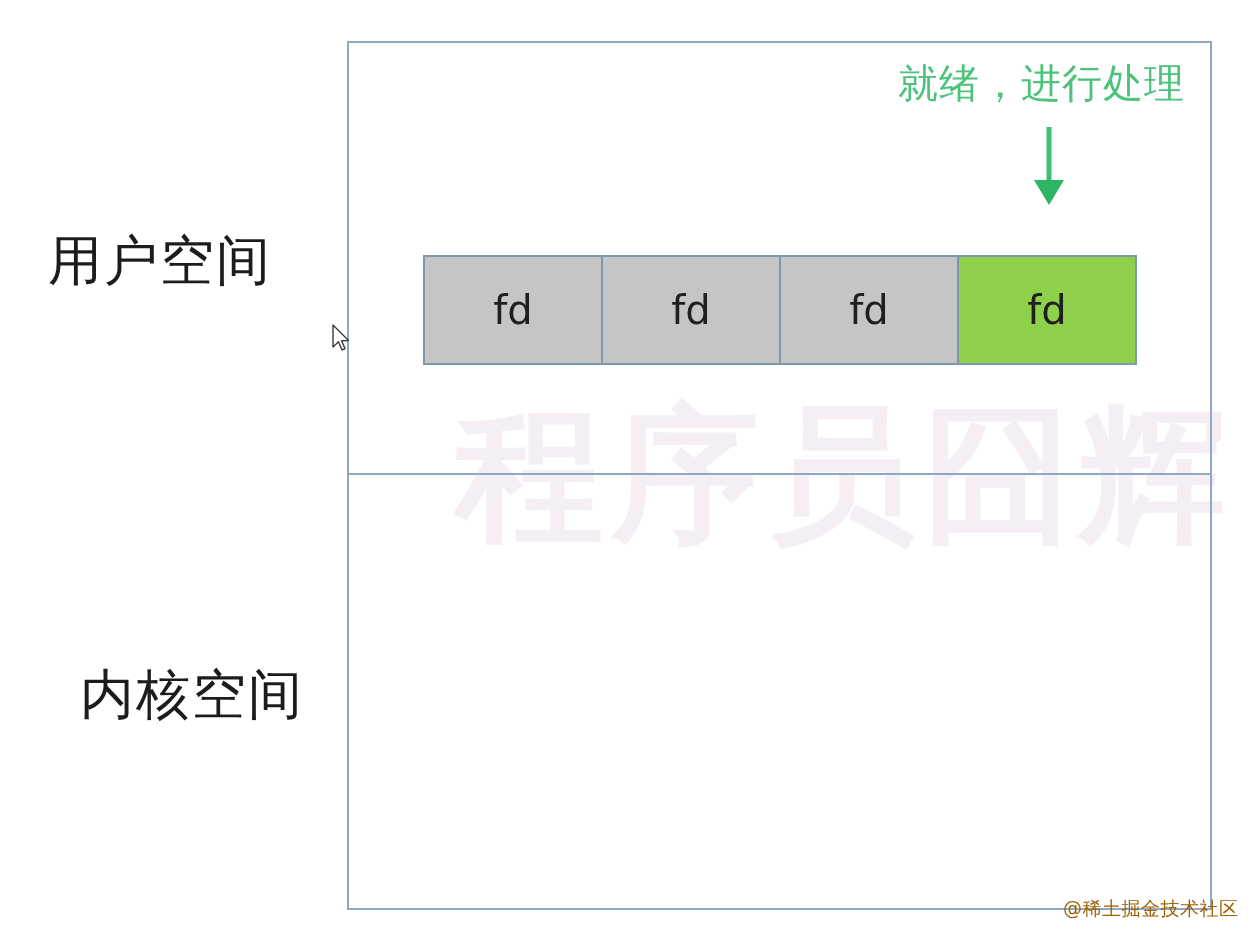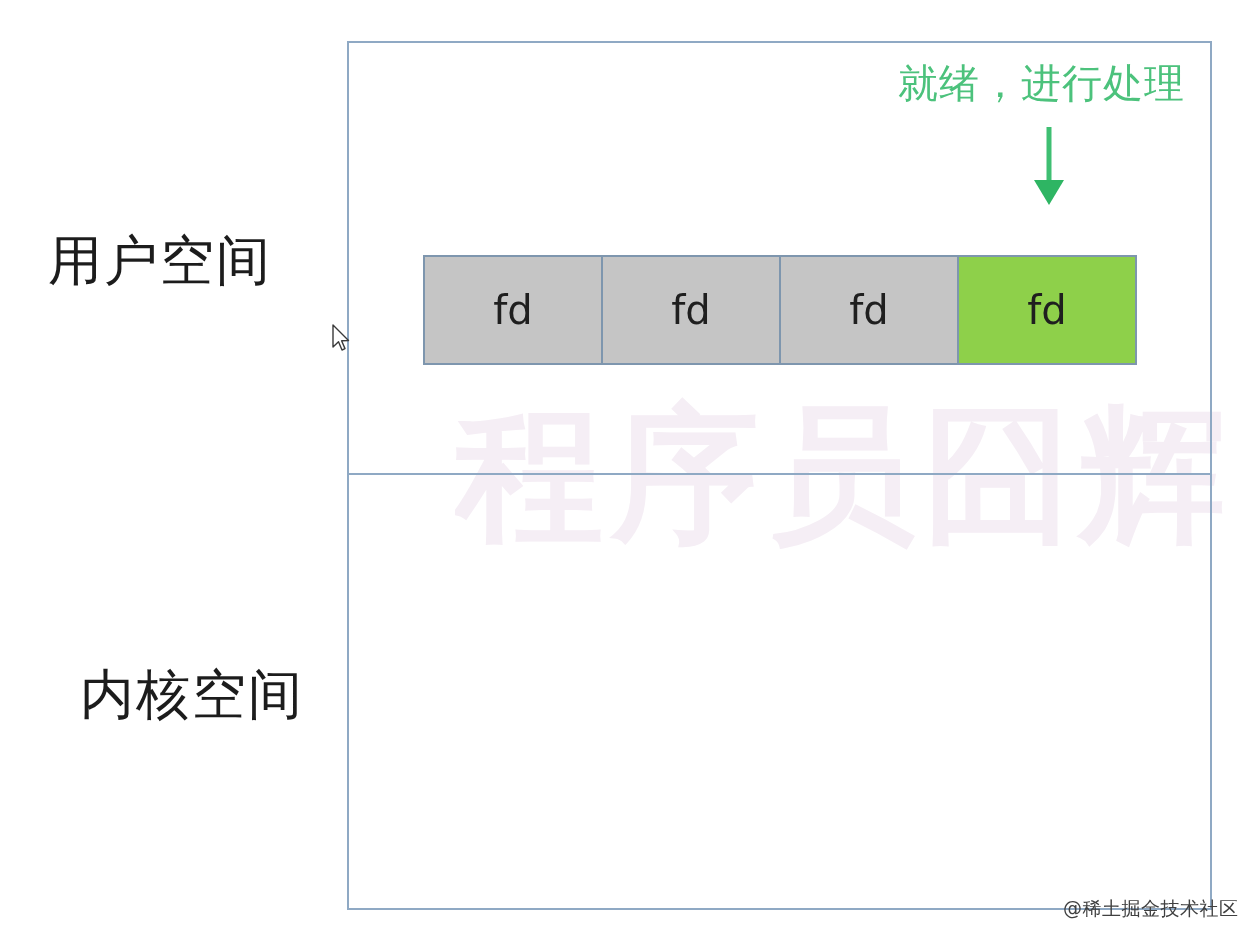--- a/index.html
+++ b/index.html
@@ -133,21 +133,21 @@
     height: 28px;
   }
 
   
   .corner-watermark {
     position: absolute;
     left: 1063px;
     top: 899px;
     font-size: 19px;
     line-height: 1;
-    color: #404040;
+    color: #a16207;
     white-space: nowrap;
     letter-spacing: 0.5px;
     font-family: "DejaVu Sans", "Liberation Sans", sans-serif;
   }
 </style>
 </head>
 <body>
 
 <div id="stage">
 

